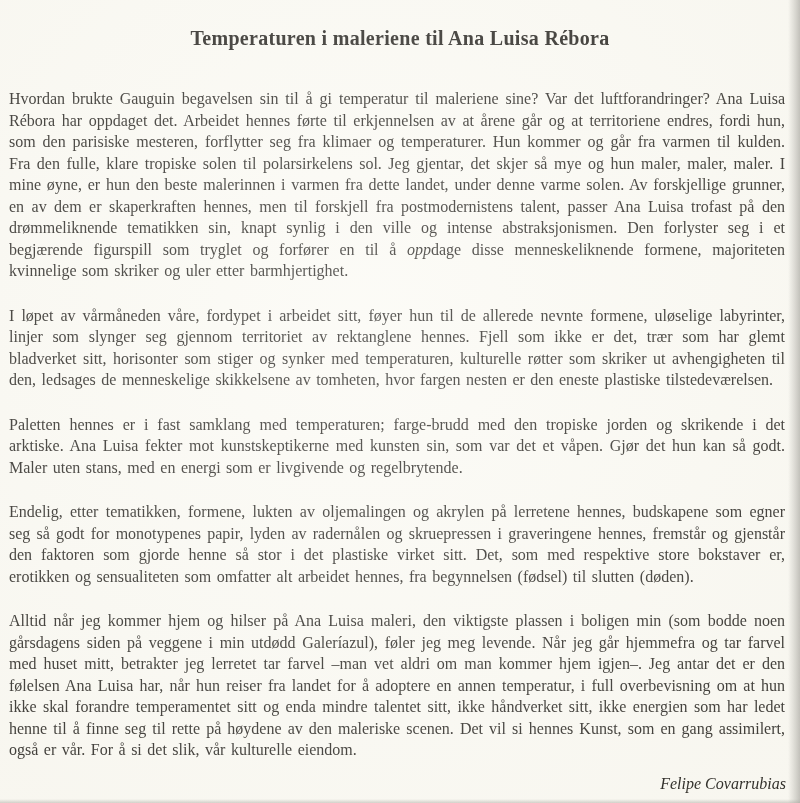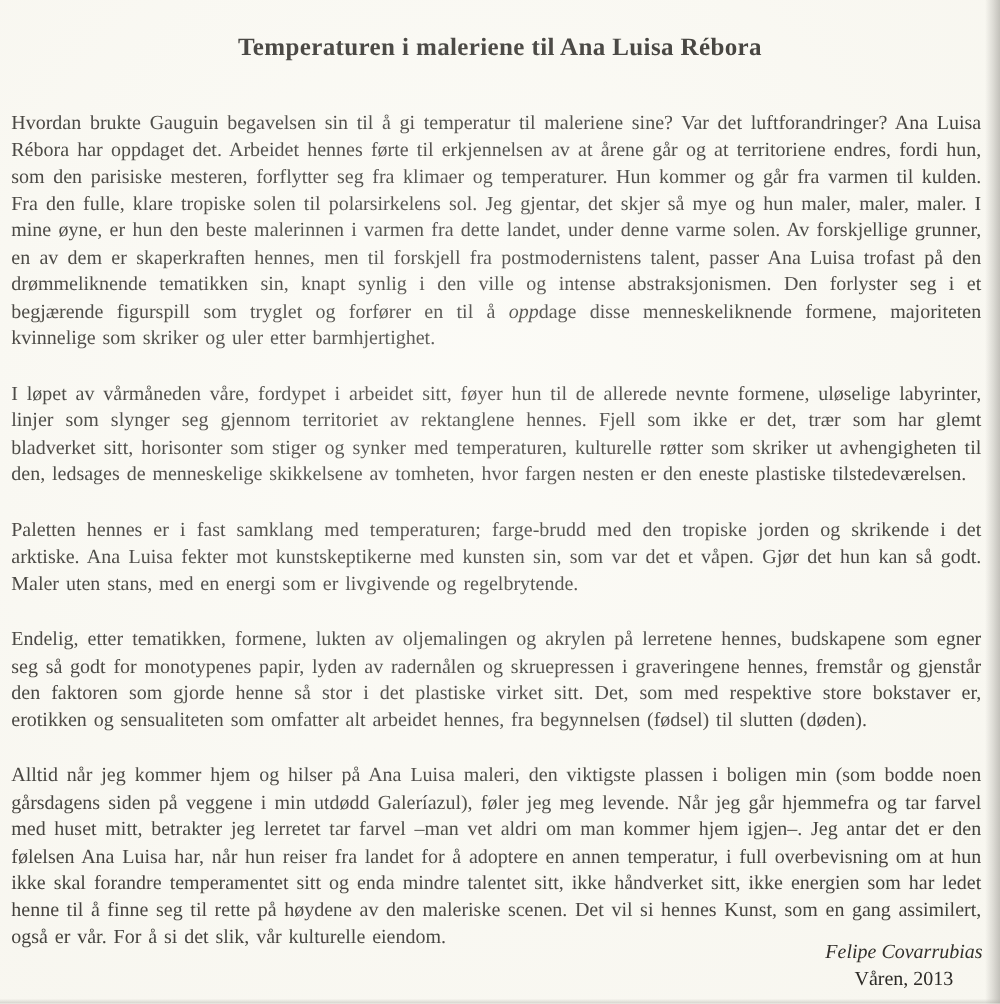--- a/index.html
+++ b/index.html
@@ -97,19 +97,18 @@
     <p>Paletten hennes er i fast samklang med temperaturen; farge-brudd med den tropiske jorden og skrikende i det arktiske. Ana Luisa fekter mot kunstskeptikerne med kunsten sin, som var det et våpen. Gjør det hun kan så godt. Maler uten stans, med en energi som er livgivende og regelbrytende.</p>
 
     <p>Endelig, etter tematikken, formene, lukten av oljemalingen og akrylen på lerretene hennes, budskapene som egner seg så godt for monotypenes papir, lyden av radernålen og skruepressen i graveringene hennes, fremstår og gjenstår den faktoren som gjorde henne så stor i det plastiske virket sitt. Det, som med respektive store bokstaver er, erotikken og sensualiteten som omfatter alt arbeidet hennes, fra begynnelsen (fødsel) til slutten (døden).</p>
 
     <p>Alltid når jeg kommer hjem og hilser på Ana Luisa maleri, den viktigste plassen i boligen min (som bodde noen gårsdagens siden på veggene i min utdødd Galeríazul), føler jeg meg levende. Når jeg går hjemmefra og tar farvel med huset mitt, betrakter jeg lerretet tar farvel –man vet aldri om man kommer hjem igjen–. Jeg antar det er den følelsen Ana Luisa har, når hun reiser fra landet for å adoptere en annen temperatur, i full overbevisning om at hun ikke skal forandre temperamentet sitt og enda mindre talentet sitt, ikke håndverket sitt, ikke energien som har ledet henne til å finne seg til rette på høydene av den maleriske scenen. Det vil si hennes Kunst, som en gang assimilert, også er vår. For å si det slik, vår kulturelle eiendom.</p>
 
   </div>
 
   <div class="signature">
     <div class="sig-name">Felipe Covarrubias</div>
-    <div class="sig-date">Våren, 2013</div>
   </div>
 
   <div class="scan-edge-right"></div>
   <div class="scan-edge-bottom"></div>
 
 </div>
 
 </body></html>

